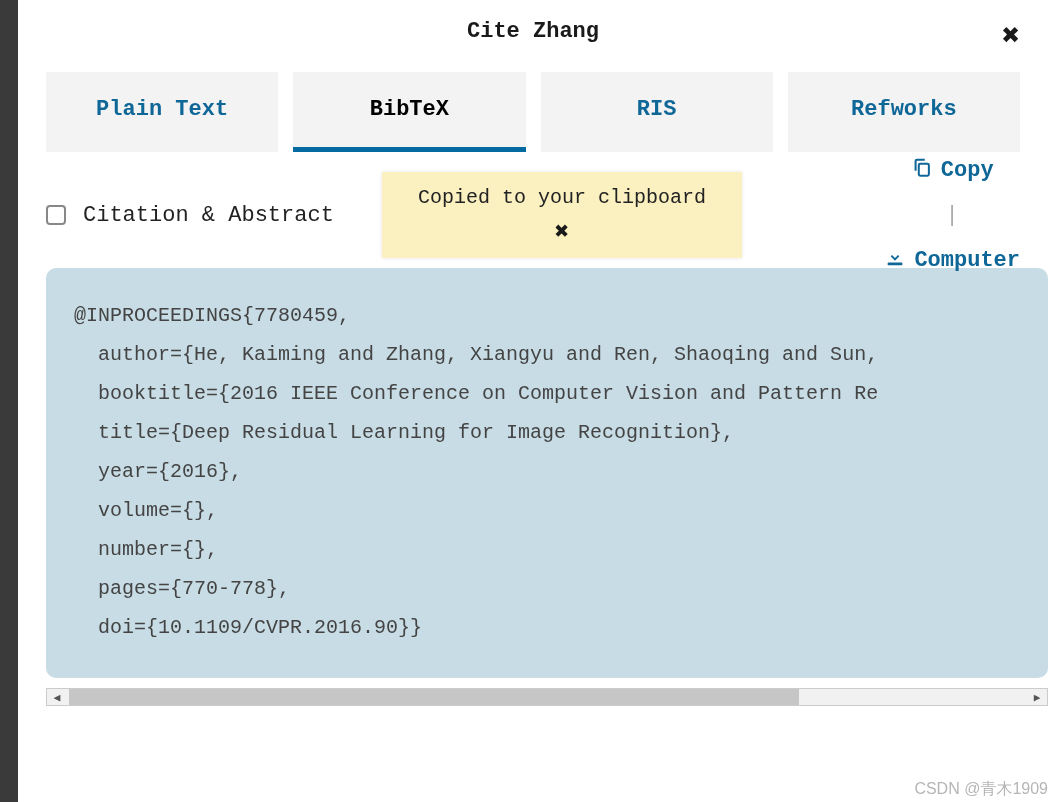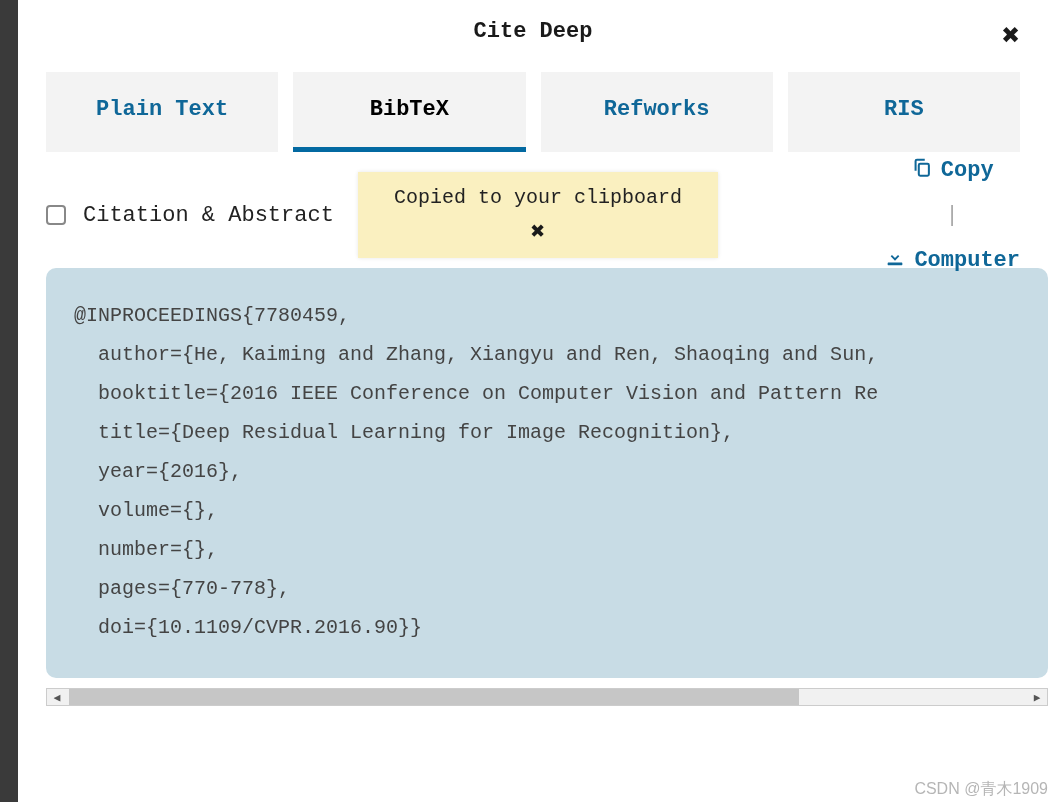--- a/index.html
+++ b/index.html
@@ -108,21 +108,21 @@
       cursor: pointer;
       font-family: "Courier New", Courier, monospace;
     }
     .action-link svg { width: 22px; height: 22px; }
     .divider {
       color: #aaa;
       font-size: 22px;
     }
     .toast {
       position: absolute;
-      left: 312px;
+      left: 336px;
       top: -8px;
       width: 360px;
       background: #faf0c0;
       padding: 14px 18px 12px 18px;
       text-align: center;
       font-size: 20px;
       color: #222;
       font-family: "Courier New", Courier, monospace;
       box-shadow: 0 0 4px rgba(0,0,0,.1);
     }
@@ -185,29 +185,29 @@
       font-size: 16px;
       font-family: Arial, sans-serif;
     }
   </style>
 </head>
 <body>
 
 <div class="modal">
 
   <div class="modal-header">
-    <div class="modal-title">Cite Deep</div>
+    <div class="modal-title">Cite Zhang</div>
     <div class="close-x">✖</div>
   </div>
 
   <div class="tabs">
     <div class="tab">Plain Text</div>
     <div class="tab active">BibTeX</div>
+    <div class="tab">RIS</div>
     <div class="tab">Refworks</div>
-    <div class="tab">RIS</div>
   </div>
 
   <div class="toolbar">
     <div class="left-group">
       <div class="checkbox"></div>
       <div class="checkbox-label">Citation &amp; Abstract</div>
     </div>
 
     <div class="toast">
       <div>Copied to your clipboard</div>

